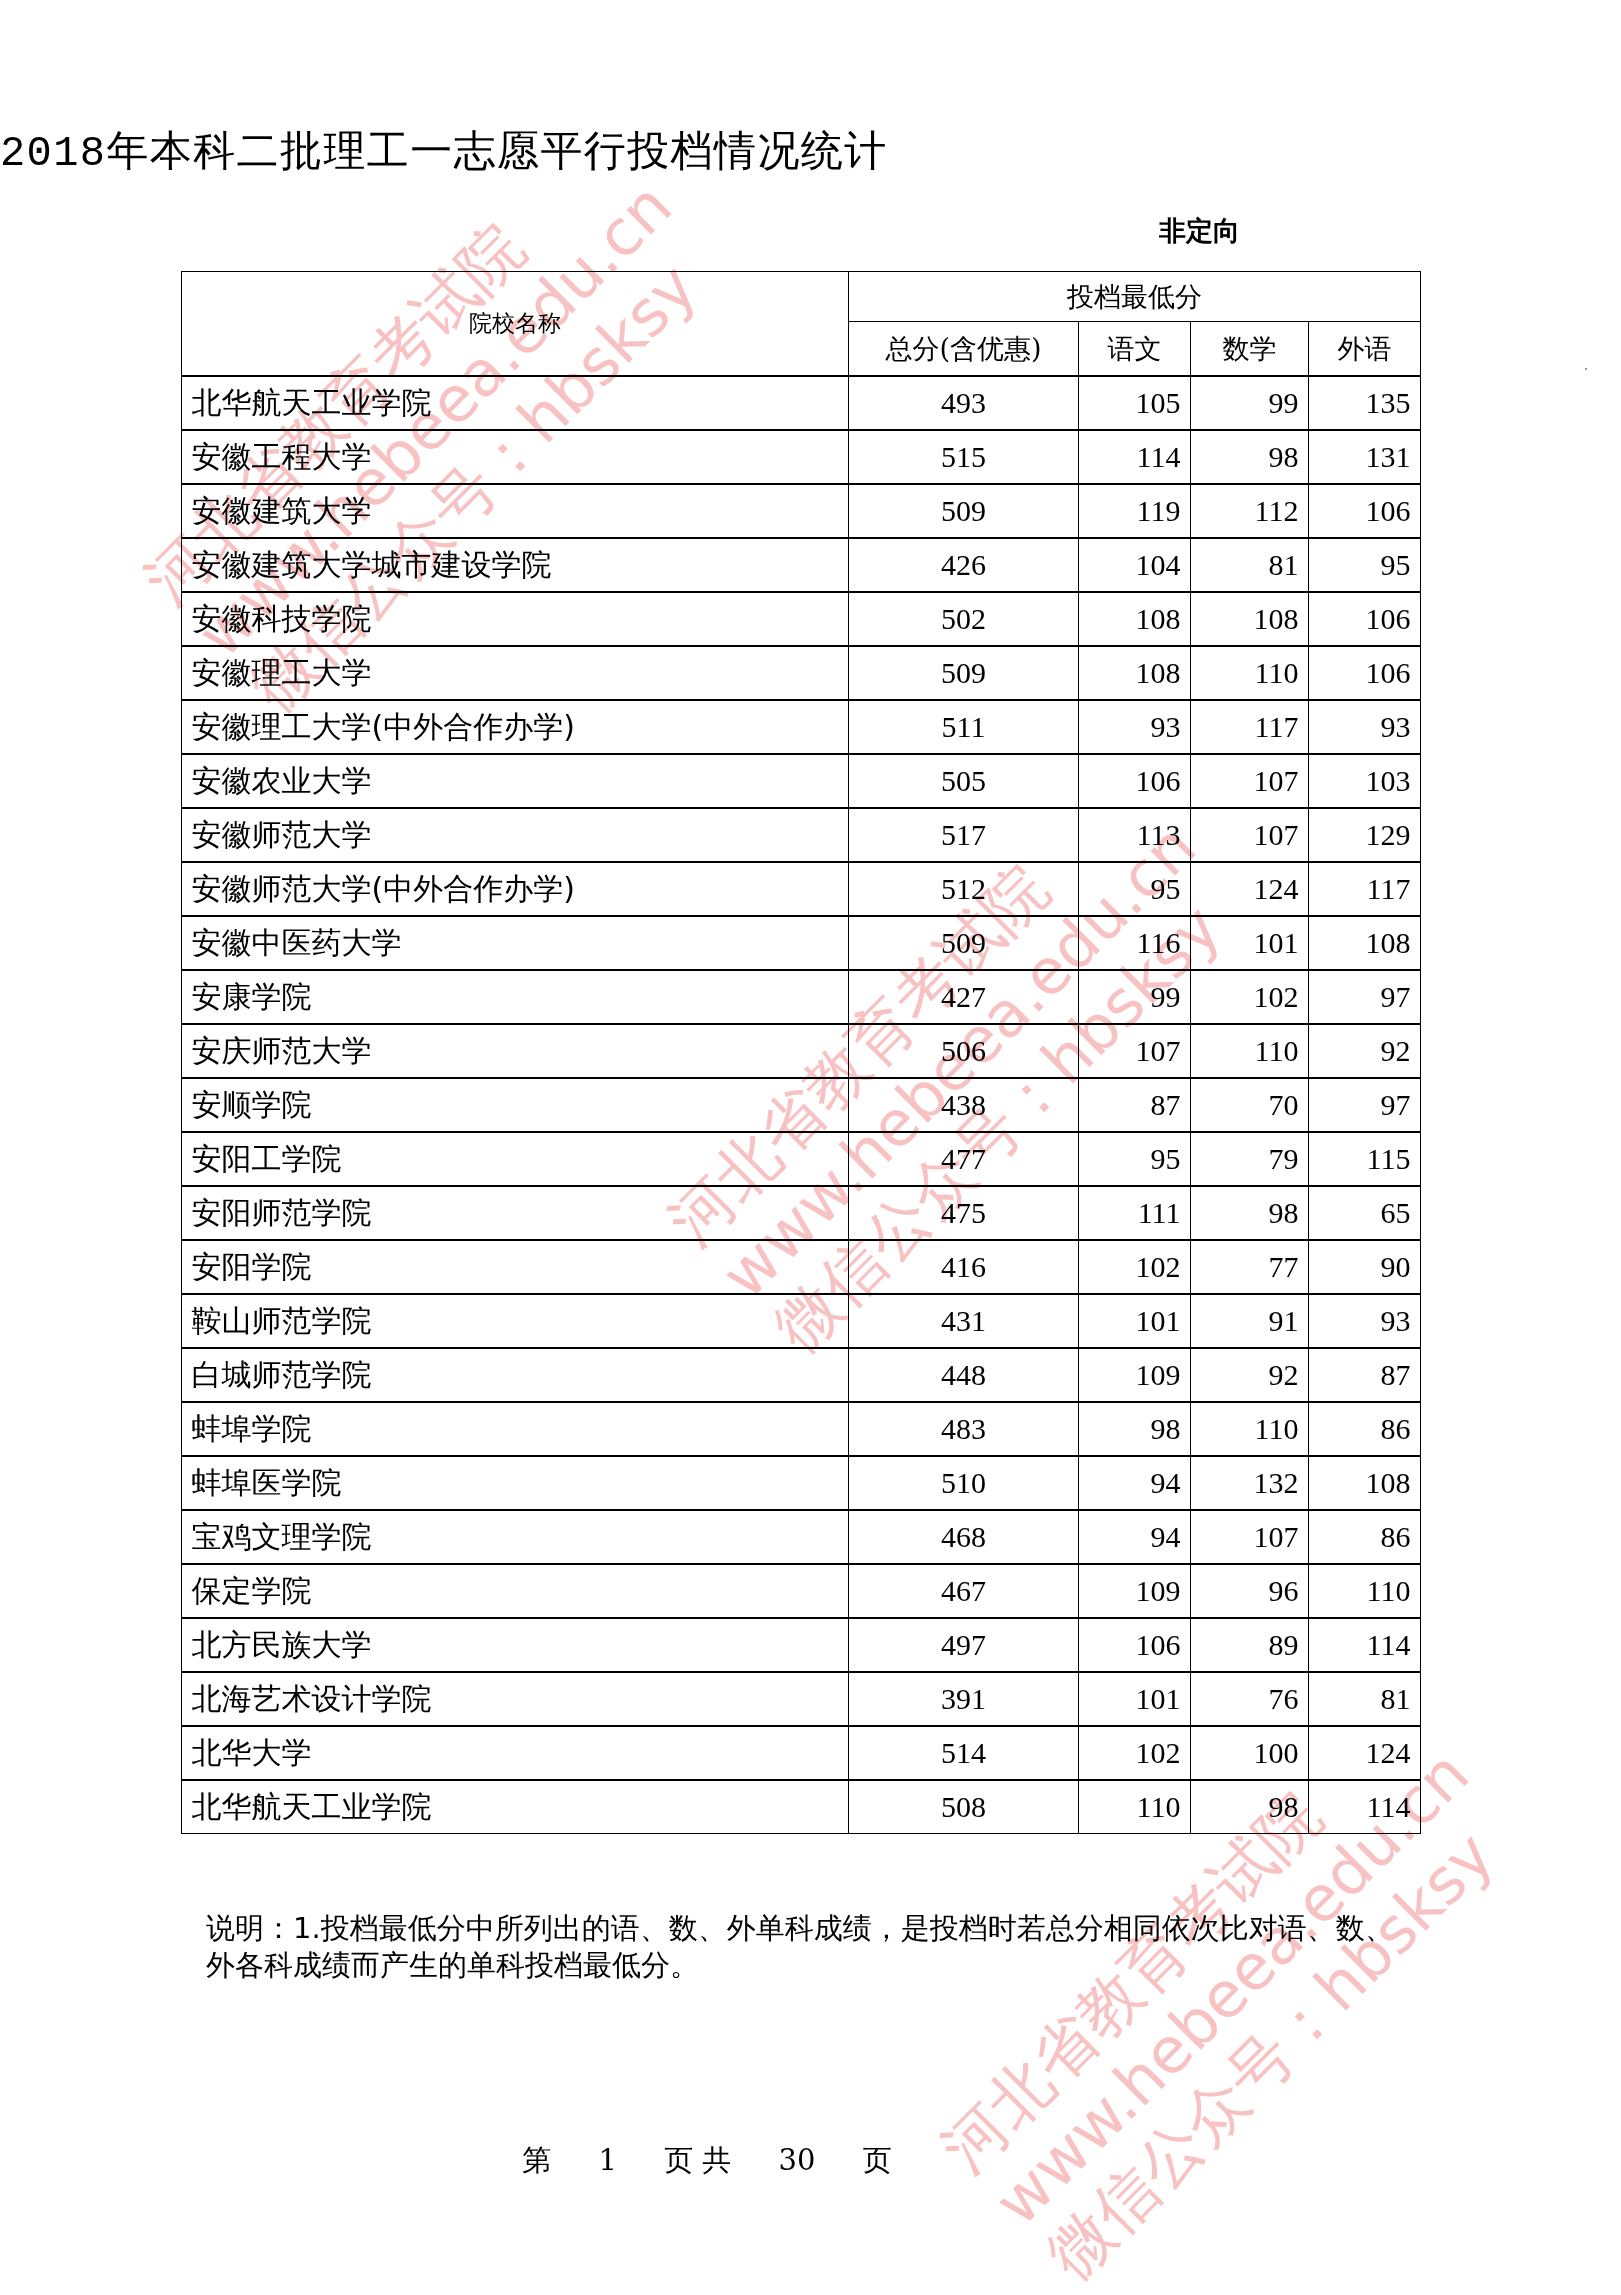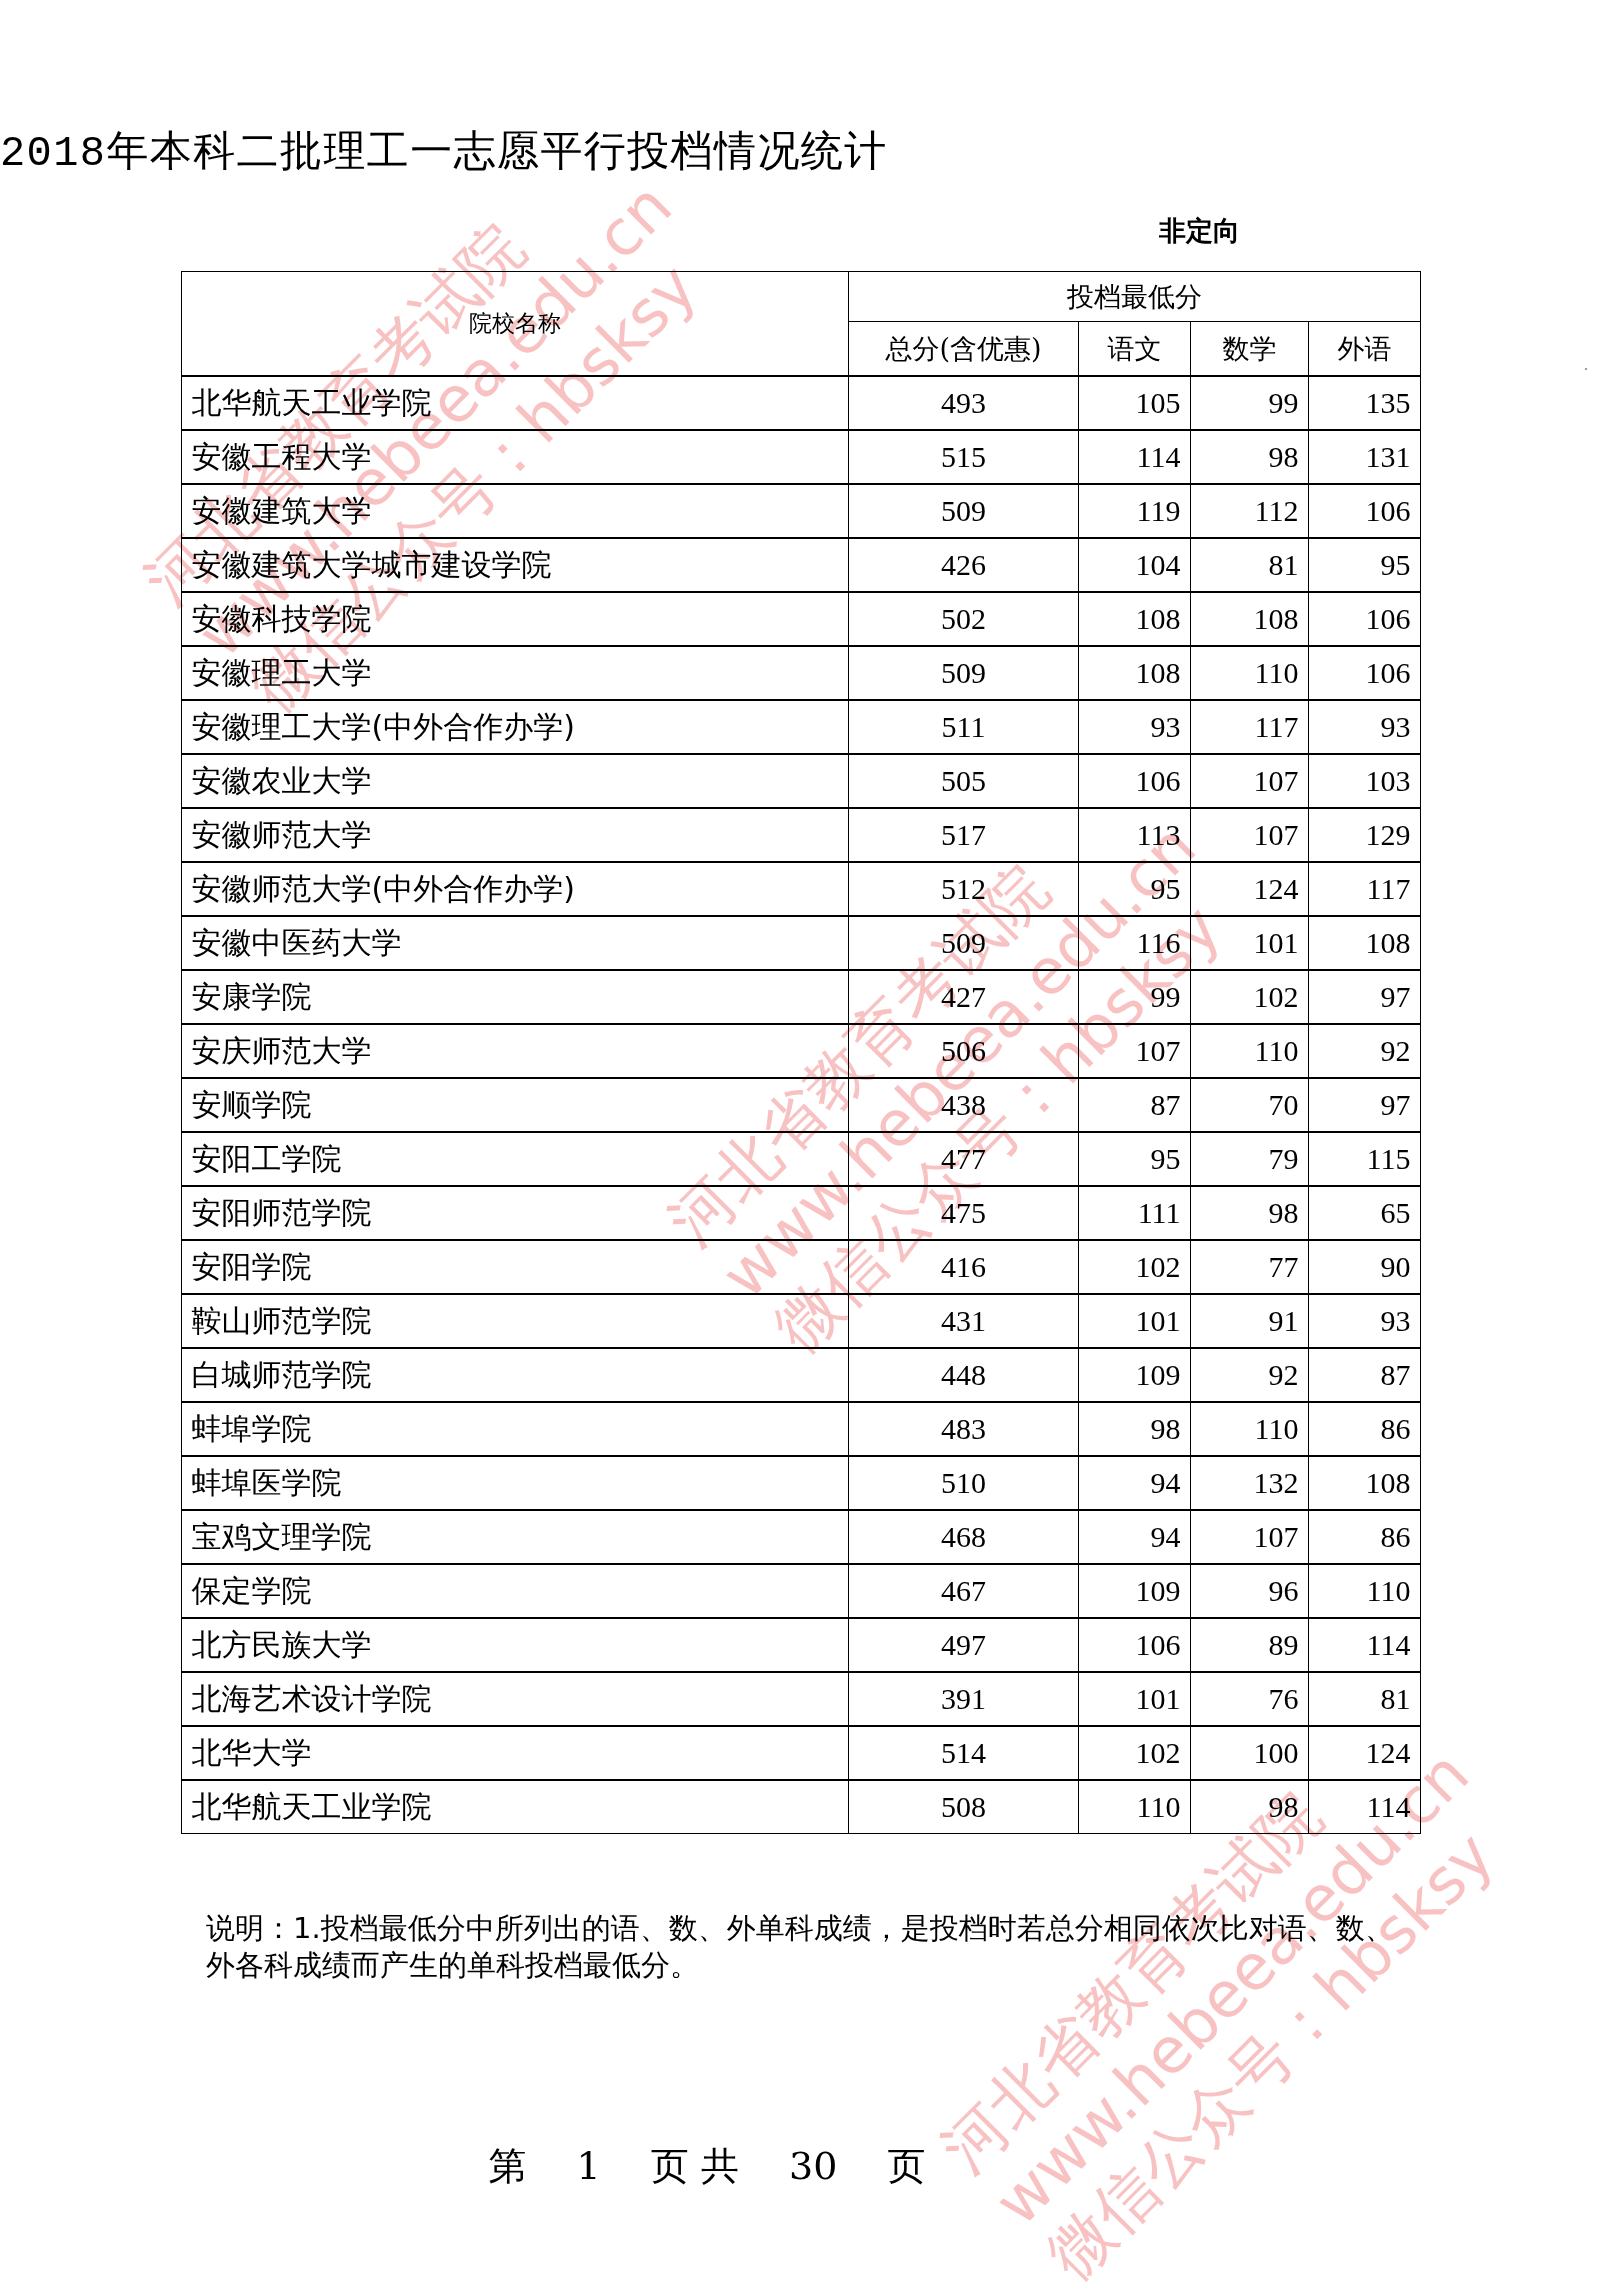--- a/index.html
+++ b/index.html
@@ -19,21 +19,21 @@
   td.name { font-size: 30px; text-align: left; padding-left: 9.5px !important; height: 52px;
             white-space: nowrap; font-family: "DejaVu Sans", sans-serif; }
   td.num { font-size: 30px; font-weight: bold; text-align: right; padding-right: 9.5px !important;
            font-family: "Liberation Serif", serif; }
   td.num.total { text-align: center; padding-right: 0 !important; }
   .notes { position: absolute; left: 198px; top: 1902px; width: 1227px; font-size: 29px;
            line-height: 37px; font-family: "DejaVu Sans", sans-serif; }
   .notes p { margin: 8px; }
   .notes .indent { text-indent: 90px; }
   .footer { position: absolute; left: 0; width: 1414px; top: 2141px; text-align: center;
-            font-size: 38px; word-spacing: 0; }
+            font-size: 29px; word-spacing: 0; }
   .footer span { display: inline-block; margin: 0 19px; }
   .wm { position: absolute; color: rgba(240, 120, 120, 0.45); font-size: 63px; white-space: nowrap;
         transform-origin: left top; transform: rotate(-45deg); pointer-events: none;
         font-family: "DejaVu Sans", sans-serif; line-height: 75px; }
   .mark { position: absolute; left: 1585px; top: 368px; width: 2px; height: 2px; background: #999; }
 </style>
 </head>
 <body>
 
 <div class="wm" style="left:130px; top:566px;">

